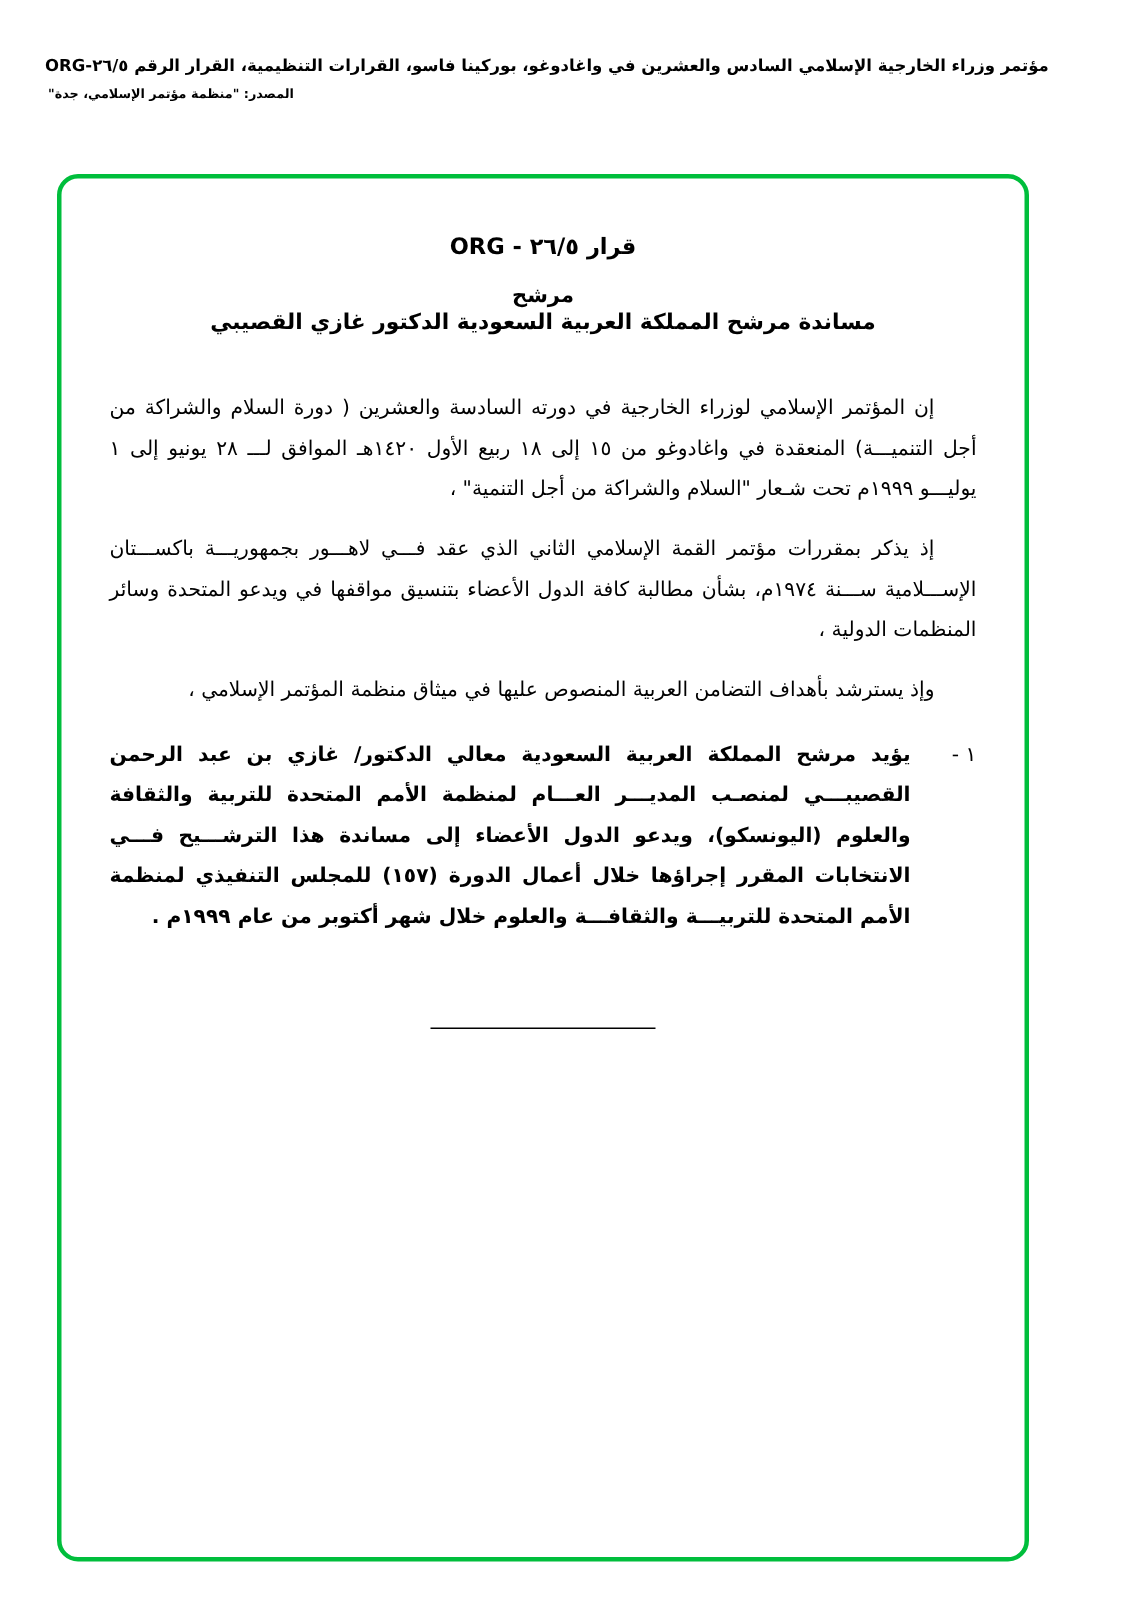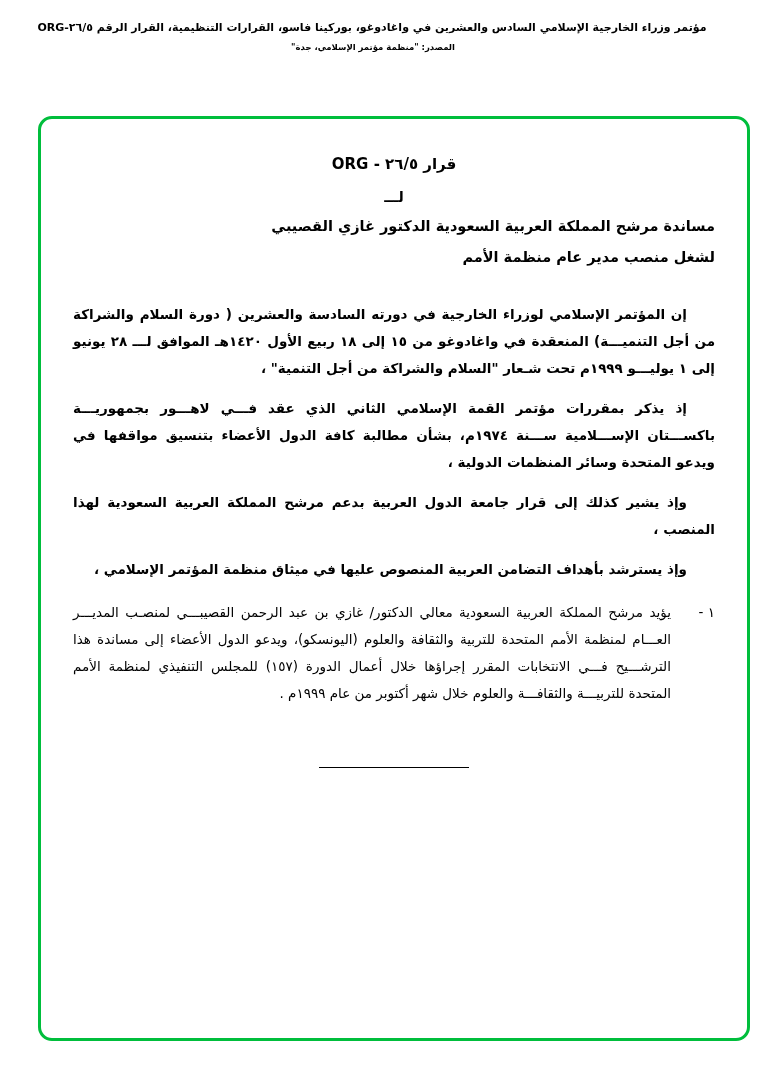--- a/index.html
+++ b/index.html
@@ -6,117 +6,115 @@
   html, body {
     width: 758px; height: 1078px;
     background: #ffffff;
     font-family: "DejaVu Sans", sans-serif;
     color: #000;
   }
   body { position: relative; direction: rtl; }
 
   .header {
     position: absolute;
-    top: 20px; right: 44px; left: 30px;
-    text-align: center;
+    top: 36px; right: 44px; left: 30px;
+    text-align: left;
   }
   .header-line1 {
     font-size: 11px;
     font-weight: bold;
     white-space: nowrap;
     line-height: 16px;
   }
   .header-line2 {
     font-size: 8.5px;
     font-weight: bold;
     margin-top: 6px;
     margin-left: 2px;
   }
 
   .green-box {
     position: absolute;
     top: 116px; left: 38px;
-    width: 712px; height: 925px;
+    width: 648px; height: 925px;
     border: 3px solid #00be3c;
     border-radius: 14px;
     padding: 32px 32px 0 32px;
     background: #ffffff;
   }
 
   .res-title {
     text-align: center;
     font-weight: bold;
     font-size: 15px;
     margin-top: 4px;
   }
   .res-subject-label {
     text-align: center;
     font-weight: bold;
     font-size: 14px;
     margin-top: 16px;
   }
   .subject-line {
+    text-align: center;
     font-weight: bold;
     font-size: 14.5px;
-    margin-top: 11px;
     line-height: 20px;
   }
 
   .body-paragraphs { margin-top: 34px; }
   .paragraph {
     font-size: 13.5px;
     line-height: 27px;
     text-align: justify;
     text-indent: 28px;
     margin-bottom: 13px;
-    font-weight: bold;
   }
 
   .item {
     display: flex;
     margin-top: 16px;
     font-size: 13.5px;
     line-height: 27px;
   }
   .item-number {
     flex: 0 0 44px;
     width: 44px;
   }
   .item-text {
     flex: 1;
     text-align: justify;
+    font-weight: bold;
   }
 
   .closing-rule {
     width: 150px;
     border-top: 1.5px solid #000;
     margin: 60px auto 0 auto;
   }
 </style>
 </head>
 <body>
 
 <div class="header">
   <div class="header-line1">مؤتمر وزراء الخارجية الإسلامي السادس والعشرين في واغادوغو، بوركينا فاسو، القرارات التنظيمية، القرار الرقم ٢٦/٥-ORG</div>
   <div class="header-line2">المصدر: "منظمة مؤتمر الإسلامي، جدة"</div>
 </div>
 
 <div class="green-box" style="border-color: rgb(0, 190, 60);">
 
   <div class="res-title">قرار ٢٦/٥ - ORG</div>
 
-  <div class="res-subject-label">لـــ</div>
+  <div class="res-subject-label">مرشح</div>
 
   <div class="subject-line">مساندة مرشح المملكة العربية السعودية الدكتور غازي القصيبي</div>
-  <div class="subject-line">لشغل منصب مدير عام منظمة الأمم</div>
 
   <div class="body-paragraphs">
     <div class="paragraph">إن المؤتمر الإسلامي لوزراء الخارجية في دورته السادسة والعشرين ( دورة السلام والشراكة من أجل التنميـــة) المنعقدة في واغادوغو من ١٥ إلى ١٨ ربيع الأول ١٤٢٠هـ الموافق لـــ ٢٨ يونيو إلى ١ يوليـــو ١٩٩٩م تحت شـعار "السلام والشراكة من أجل التنمية" ،</div>
     <div class="paragraph">إذ يذكر بمقررات مؤتمر القمة الإسلامي الثاني الذي عقد فـــي لاهـــور بجمهوريـــة باكســـتان الإســـلامية ســـنة ١٩٧٤م، بشأن مطالبة كافة الدول الأعضاء بتنسيق مواقفها في ويدعو المتحدة وسائر المنظمات الدولية ،</div>
-    <div class="paragraph">وإذ يشير كذلك إلى قرار جامعة الدول العربية بدعم مرشح المملكة العربية السعودية لهذا المنصب ،</div>
     <div class="paragraph">وإذ يسترشد بأهداف التضامن العربية المنصوص عليها في ميثاق منظمة المؤتمر الإسلامي ،</div>
   </div>
 
   <div class="item">
     <div class="item-number">١ -</div>
     <div class="item-text">يؤيد مرشح المملكة العربية السعودية معالي الدكتور/ غازي بن عبد الرحمن القصيبـــي لمنصـب المديـــر العـــام لمنظمة الأمم المتحدة للتربية والثقافة والعلوم (اليونسكو)، ويدعو الدول الأعضاء إلى مساندة هذا الترشـــيح فـــي الانتخابات المقرر إجراؤها خلال أعمال الدورة (١٥٧) للمجلس التنفيذي لمنظمة الأمم المتحدة للتربيـــة والثقافـــة والعلوم خلال شهر أكتوبر من عام ١٩٩٩م .</div>
   </div>
 
   <div class="closing-rule"></div>
 

